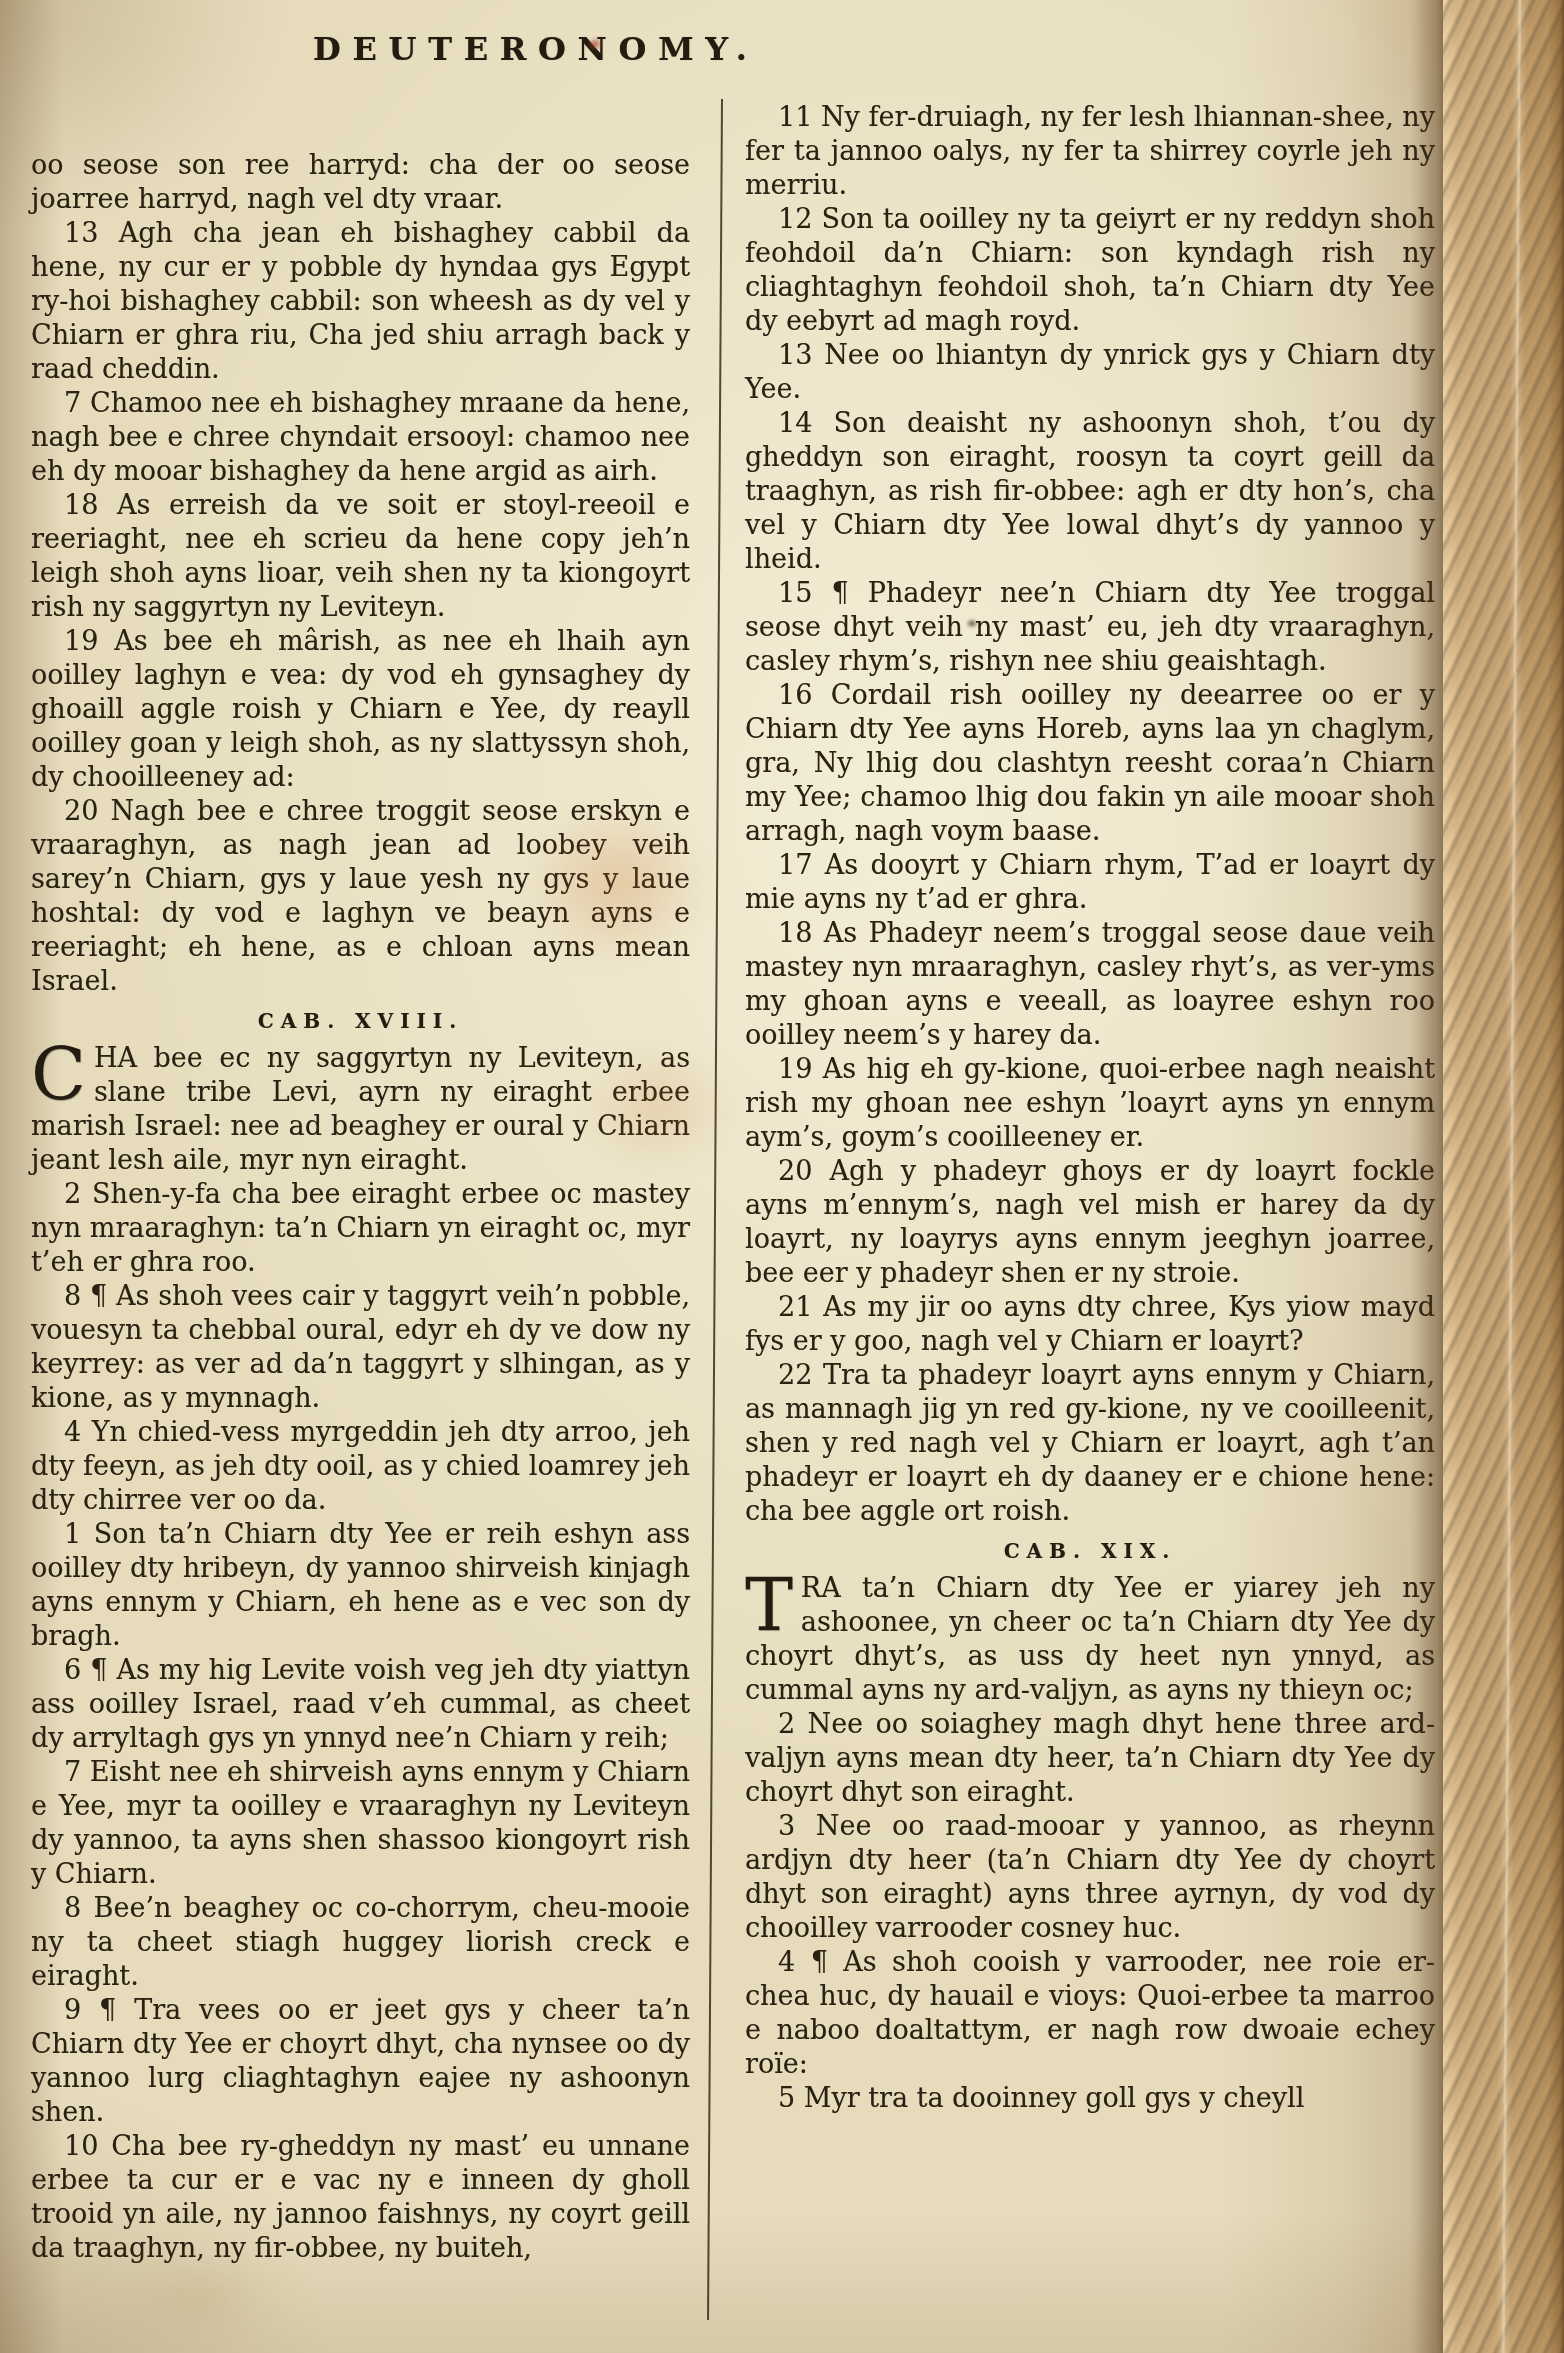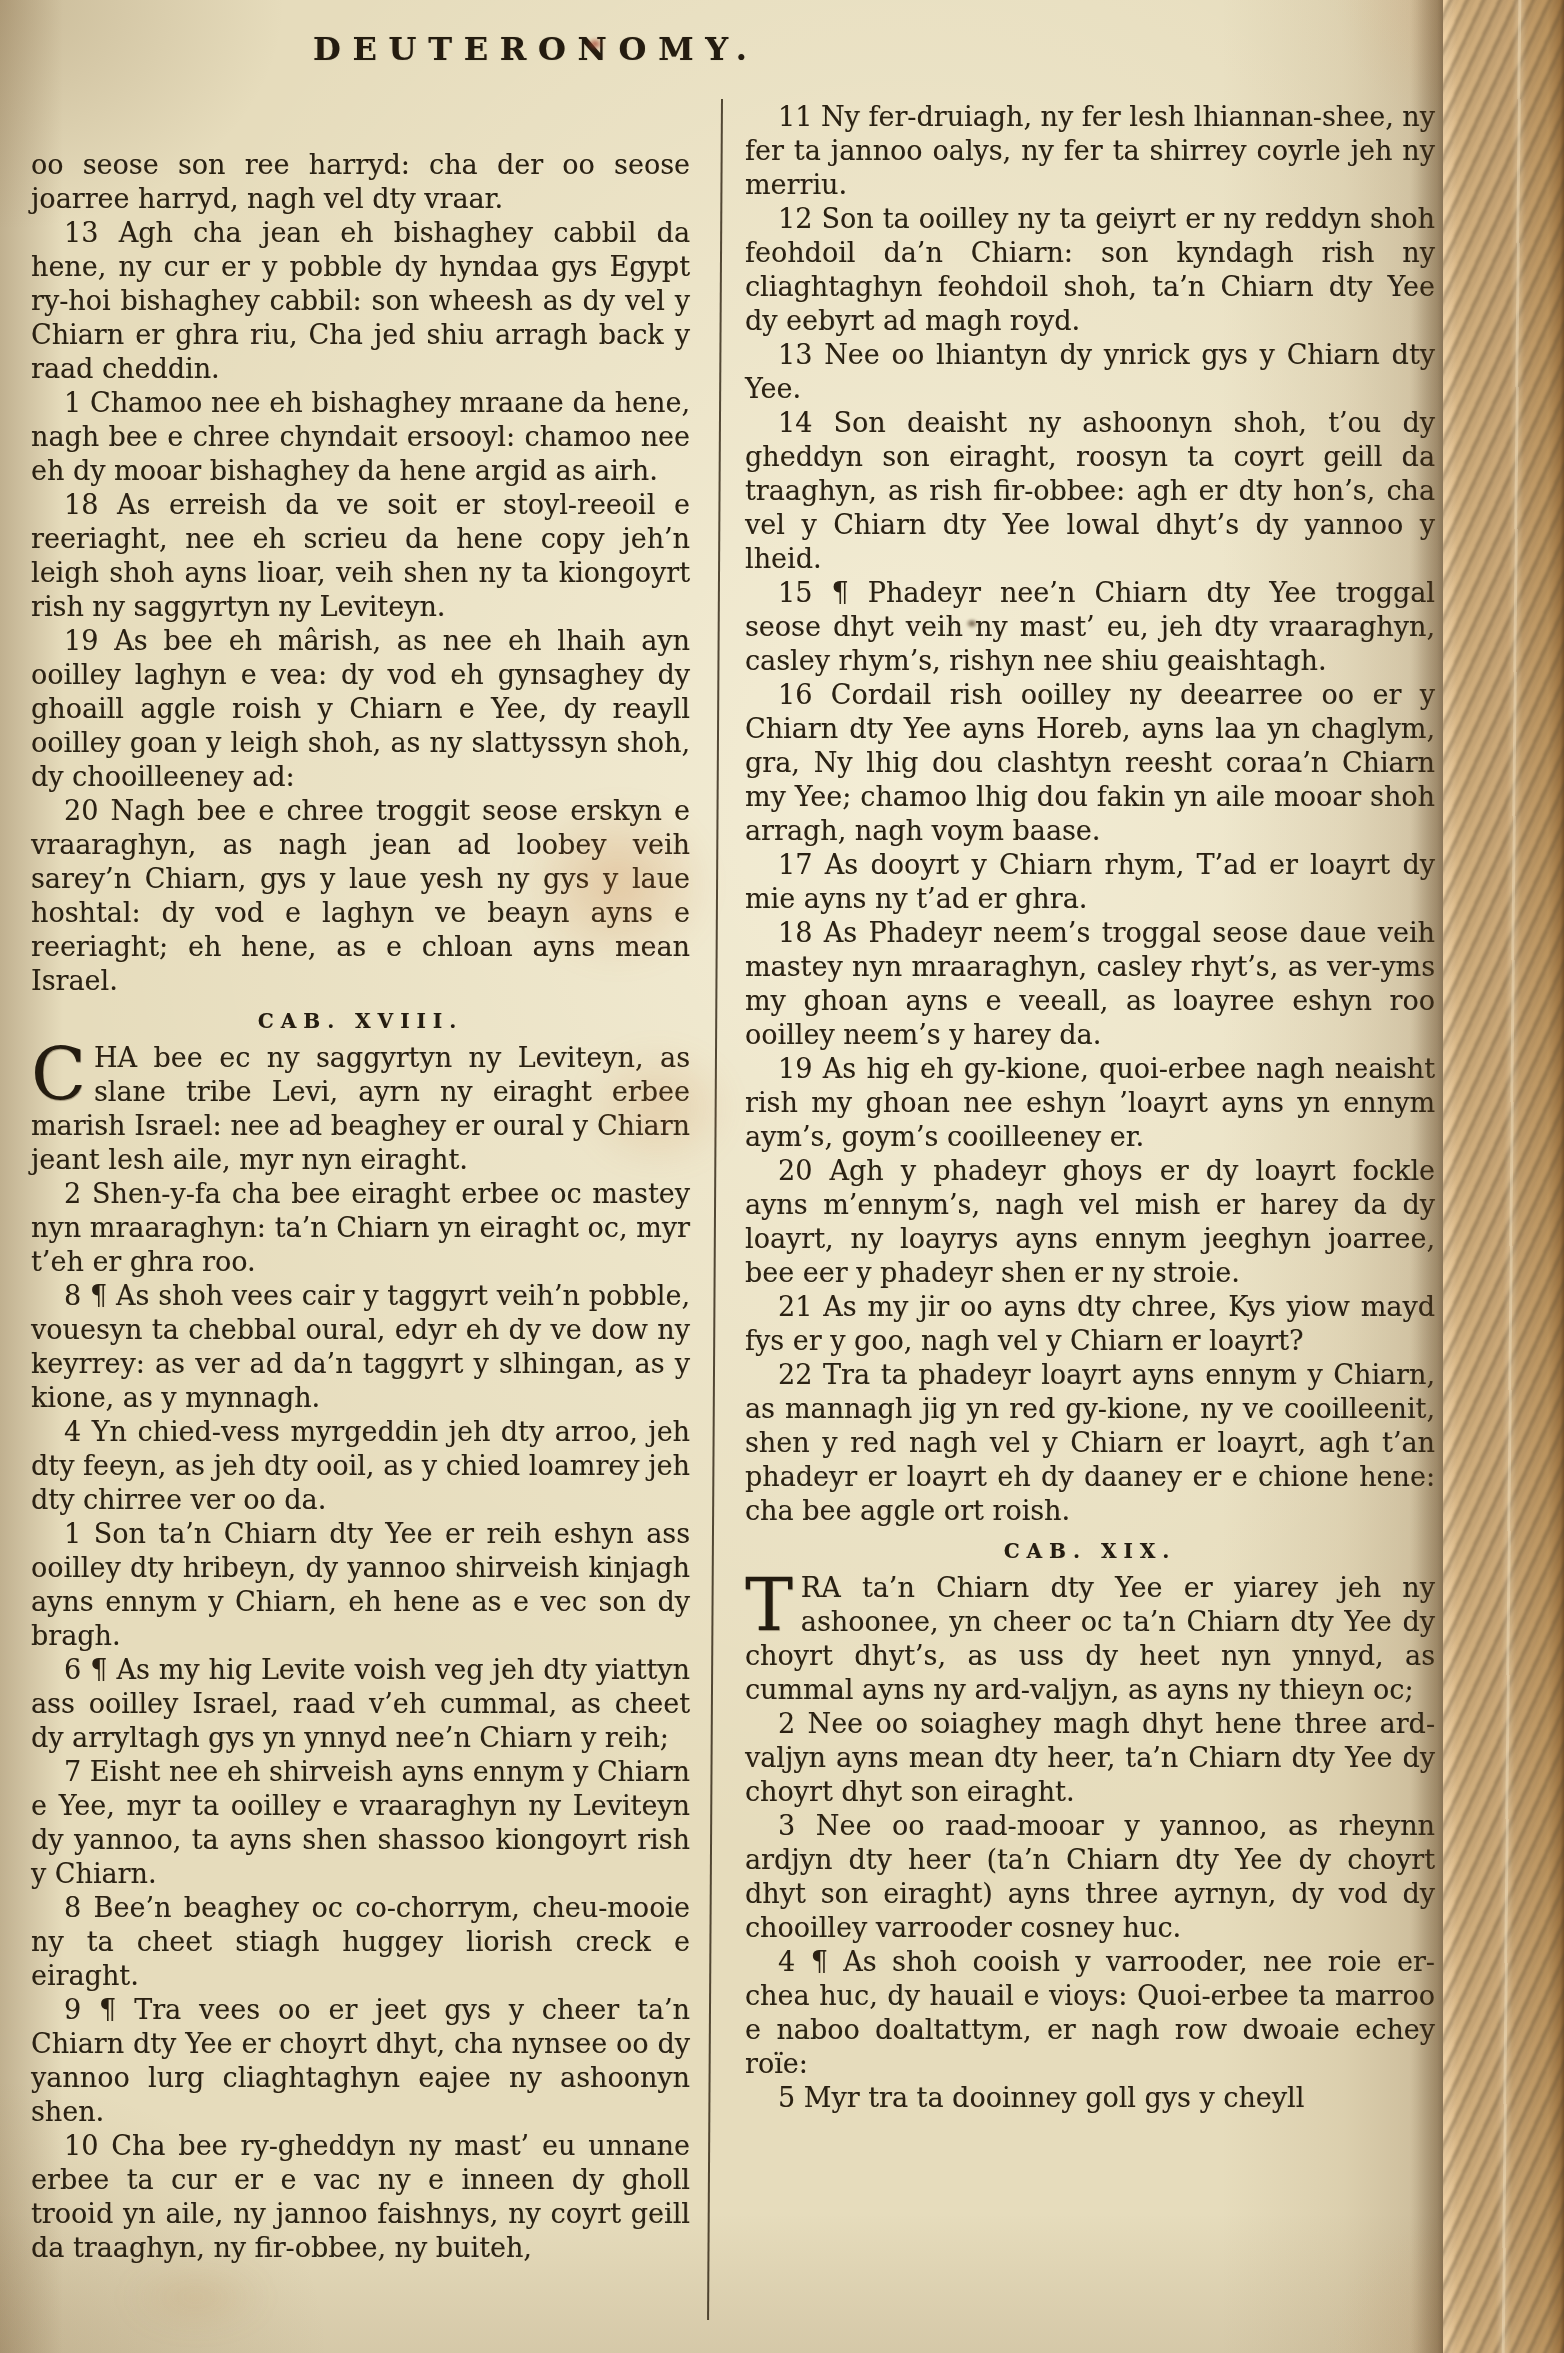--- a/index.html
+++ b/index.html
@@ -106,21 +106,21 @@
 <div id="paper-tone"></div>
 <div id="page-curve"></div>
 
 <div id="running-head">DEUTERONOMY.</div>
 
 <div id="column-rule"></div>
 
 <div id="col-left" class="text-col">
     <p class="cont">oo seose son ree harryd: cha der oo seose joarree harryd, nagh vel dty vraar.</p>
     <p class="">13 Agh cha jean eh bishaghey cabbil da hene, ny cur er y pobble dy hyndaa gys Egypt ry-hoi bishaghey cabbil: son wheesh as dy vel y Chiarn er ghra riu, Cha jed shiu arragh back y raad cheddin.</p>
-    <p class="">1 Chamoo nee eh bishaghey mraane da hene, nagh bee e chree chyndait ersooyl: chamoo nee eh dy mooar bishaghey da hene argid as airh.</p>
+    <p class="">7 Chamoo nee eh bishaghey mraane da hene, nagh bee e chree chyndait ersooyl: chamoo nee eh dy mooar bishaghey da hene argid as airh.</p>
     <p class="">18 As erreish da ve soit er stoyl-reeoil e reeriaght, nee eh scrieu da hene copy jeh’n leigh shoh ayns lioar, veih shen ny ta kiongoyrt rish ny saggyrtyn ny Leviteyn.</p>
     <p class="">19 As bee eh mârish, as nee eh lhaih ayn ooilley laghyn e vea: dy vod eh gynsaghey dy ghoaill aggle roish y Chiarn e Yee, dy reayll ooilley goan y leigh shoh, as ny slattyssyn shoh, dy chooilleeney ad:</p>
     <p class="">20 Nagh bee e chree troggit seose erskyn e vraaraghyn, as nagh jean ad loobey veih sarey’n Chiarn, gys y laue yesh ny gys y laue hoshtal: dy vod e laghyn ve beayn ayns e reeriaght; eh hene, as e chloan ayns mean Israel.</p>
     <div class="cab-heading">CAB. XVIII.</div>
     <p class=" has-drop"><span class="drop">C</span>HA bee ec ny saggyrtyn ny Leviteyn, as slane tribe Levi, ayrn ny eiraght erbee marish Israel: nee ad beaghey er oural y Chiarn jeant lesh aile, myr nyn eiraght.</p>
     <p class="">2 Shen-y-fa cha bee eiraght erbee oc mastey nyn mraaraghyn: ta’n Chiarn yn eiraght oc, myr t’eh er ghra roo.</p>
     <p class="">8 ¶ As shoh vees cair y taggyrt veih’n pobble, vouesyn ta chebbal oural, edyr eh dy ve dow ny keyrrey: as ver ad da’n taggyrt y slhingan, as y kione, as y mynnagh.</p>
     <p class="">4 Yn chied-vess myrgeddin jeh dty arroo, jeh dty feeyn, as jeh dty ooil, as y chied loamrey jeh dty chirree ver oo da.</p>
     <p class="">1 Son ta’n Chiarn dty Yee er reih eshyn ass ooilley dty hribeyn, dy yannoo shirveish kinjagh ayns ennym y Chiarn, eh hene as e vec son dy bragh.</p>
     <p class="">6 ¶ As my hig Levite voish veg jeh dty yiattyn ass ooilley Israel, raad v’eh cummal, as cheet dy arryltagh gys yn ynnyd nee’n Chiarn y reih;</p>

